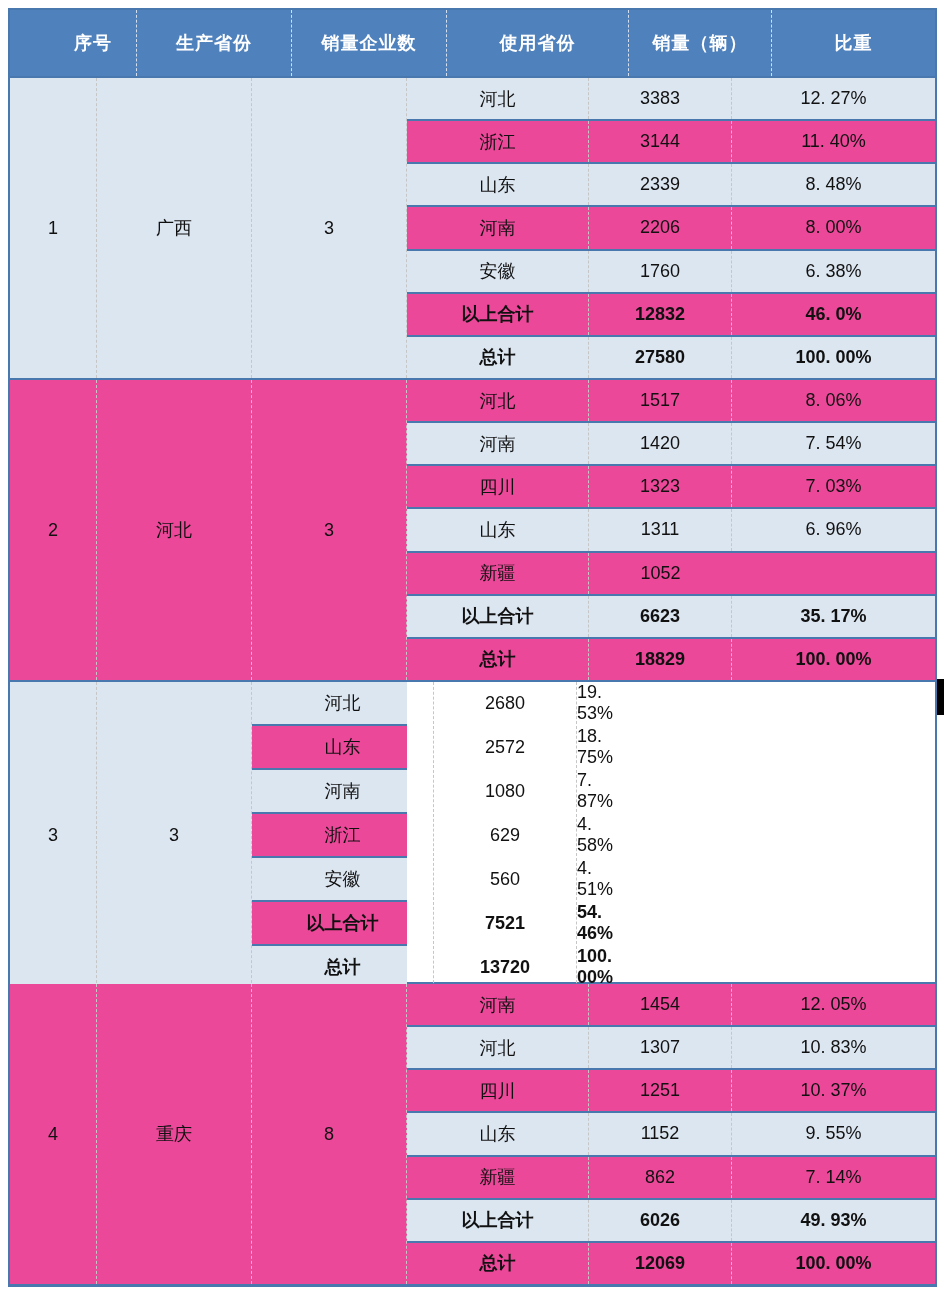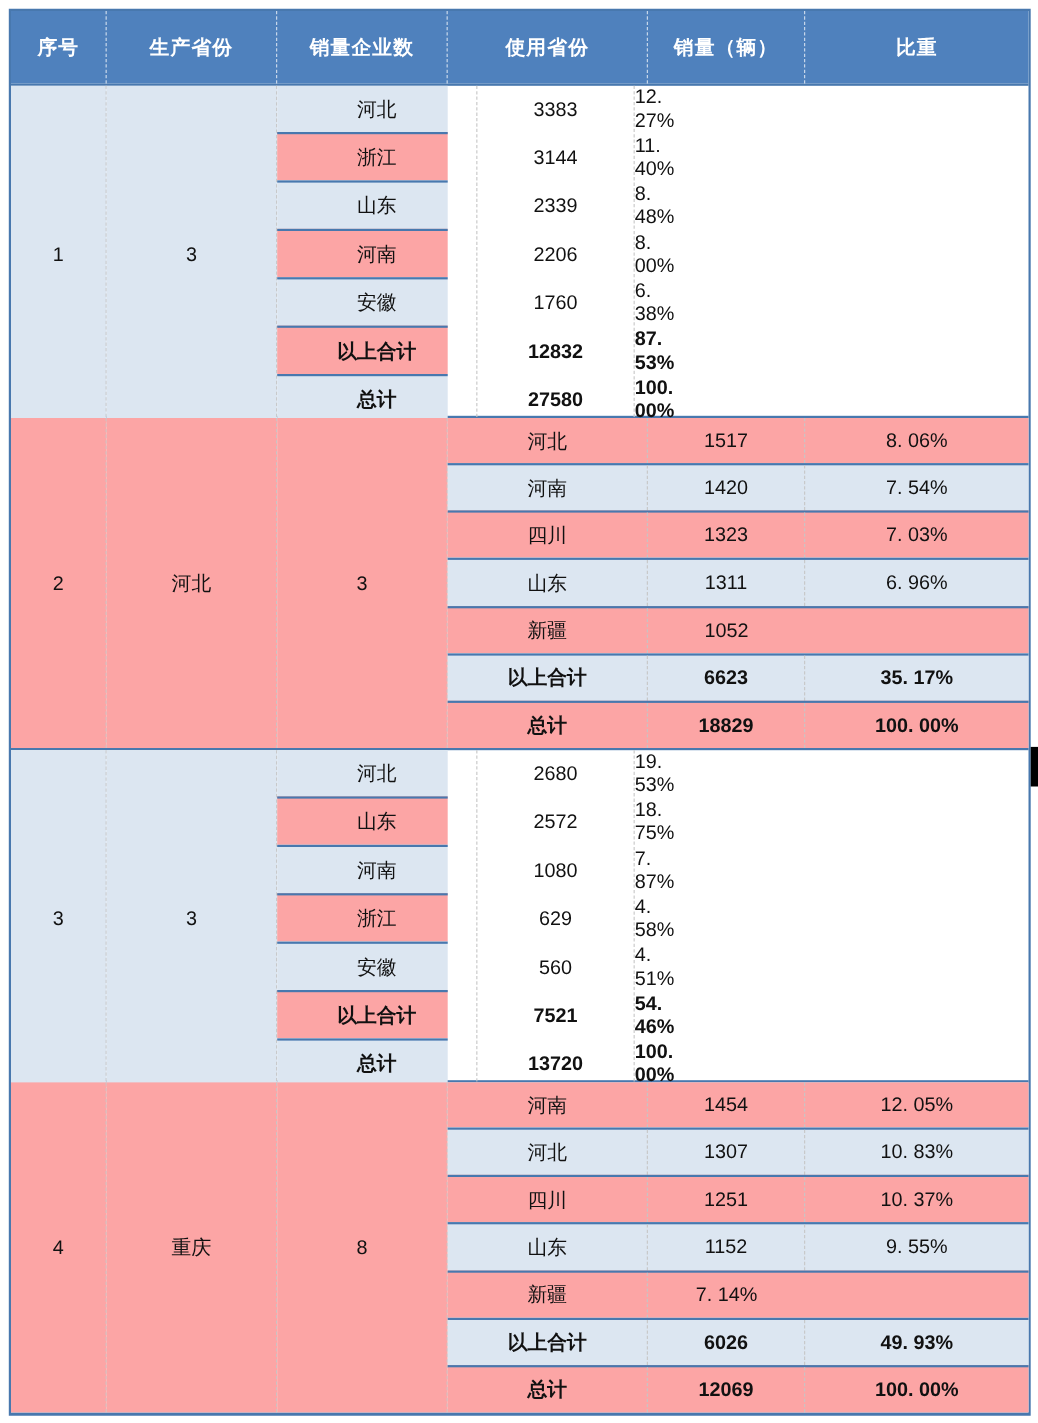--- a/index.html
+++ b/index.html
@@ -12,21 +12,21 @@
   *{margin:0;padding:0;box-sizing:border-box;}
   body{background:#ffffff;font-family:"Liberation Sans","DejaVu Sans",sans-serif;}
   .page{position:relative;width:944px;height:1294px;background:#ffffff;overflow:hidden;}
   .table{
     position:absolute;left:8px;top:8px;width:929px;
     border:2px solid var(--bd);border-bottom-width:3px;
     background:#ffffff;
   }
   .header{
     display:grid;grid-template-columns:87px 155px 155px 182px 143px 1fr;
-    height:66px;background:var(--hdr);
+    height:66px;background:var(--hdr);padding-left:40px;
   }
   .h-cell{
     display:flex;align-items:center;justify-content:center;
     color:#ffffff;font-weight:700;font-size:18px;letter-spacing:1px;
   }
   .h-cell:not(:last-child){border-right:1px dashed rgba(255,255,255,.75);}
   .block{
     display:grid;grid-template-columns:87px 155px 155px 1fr;
     height:302px;border-top:2px solid var(--bd);
   }
@@ -39,21 +39,21 @@
   .rrow{
     flex:1;display:grid;grid-template-columns:182px 143px 1fr;
   }
   .rrow + .rrow{border-top:2px solid var(--bd);}
   .rc{
     display:flex;align-items:center;justify-content:center;
     font-size:18px;color:var(--txt);
   }
   .rc:not(:last-child){border-right:1px dashed var(--dash);}
   .lt{background:var(--stripe);}
-  .wt{background:#fca5a5;}
+  .wt{background:#ec4899;}
   .bold .rc{font-weight:700;}
   .cursor-artifact{
     position:absolute;left:937px;top:679px;width:7px;height:36px;background:#000000;
   }
 </style>
 </head>
 <body>
 
 <div class="page">
   <div class="table">
@@ -61,20 +61,21 @@
         <div class="h-cell">序号</div>
         <div class="h-cell">生产省份</div>
         <div class="h-cell">销量企业数</div>
         <div class="h-cell">使用省份</div>
         <div class="h-cell">销量（辆）</div>
         <div class="h-cell">比重</div>
       </div>
     <div>
         <div class="block">
           <div class="lcell lt">1</div>
+          <div class="lcell lt">广西</div>
           <div class="lcell lt">3</div>
           <div class="rrows">
             <div class="rrow lt">
               <div class="rc">河北</div>
               <div class="rc">3383</div>
               <div class="rc">12. 27%</div>
             </div>
             <div class="rrow wt">
               <div class="rc">浙江</div>
               <div class="rc">3144</div>
@@ -91,21 +92,21 @@
               <div class="rc">8. 00%</div>
             </div>
             <div class="rrow lt">
               <div class="rc">安徽</div>
               <div class="rc">1760</div>
               <div class="rc">6. 38%</div>
             </div>
             <div class="rrow wt bold">
               <div class="rc">以上合计</div>
               <div class="rc">12832</div>
-              <div class="rc">87. 53%</div>
+              <div class="rc">46. 0%</div>
             </div>
             <div class="rrow lt bold">
               <div class="rc">总计</div>
               <div class="rc">27580</div>
               <div class="rc">100. 00%</div>
             </div>
           </div>
         </div>
         <div class="block">
           <div class="lcell wt">2</div>
@@ -209,20 +210,21 @@
               <div class="rc">1251</div>
               <div class="rc">10. 37%</div>
             </div>
             <div class="rrow lt">
               <div class="rc">山东</div>
               <div class="rc">1152</div>
               <div class="rc">9. 55%</div>
             </div>
             <div class="rrow wt">
               <div class="rc">新疆</div>
+              <div class="rc">862</div>
               <div class="rc">7. 14%</div>
             </div>
             <div class="rrow lt bold">
               <div class="rc">以上合计</div>
               <div class="rc">6026</div>
               <div class="rc">49. 93%</div>
             </div>
             <div class="rrow wt bold">
               <div class="rc">总计</div>
               <div class="rc">12069</div>

